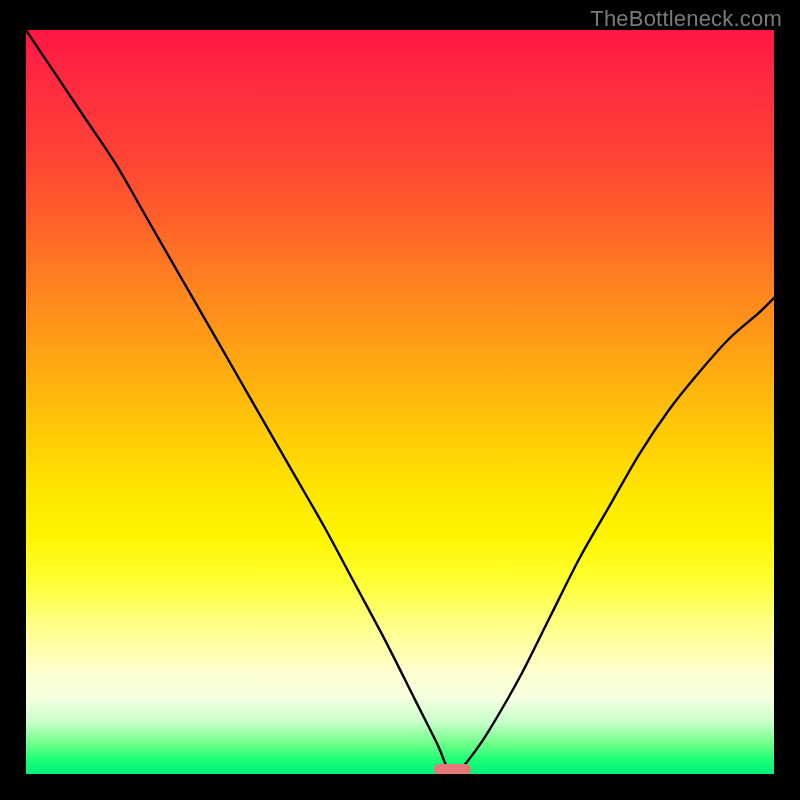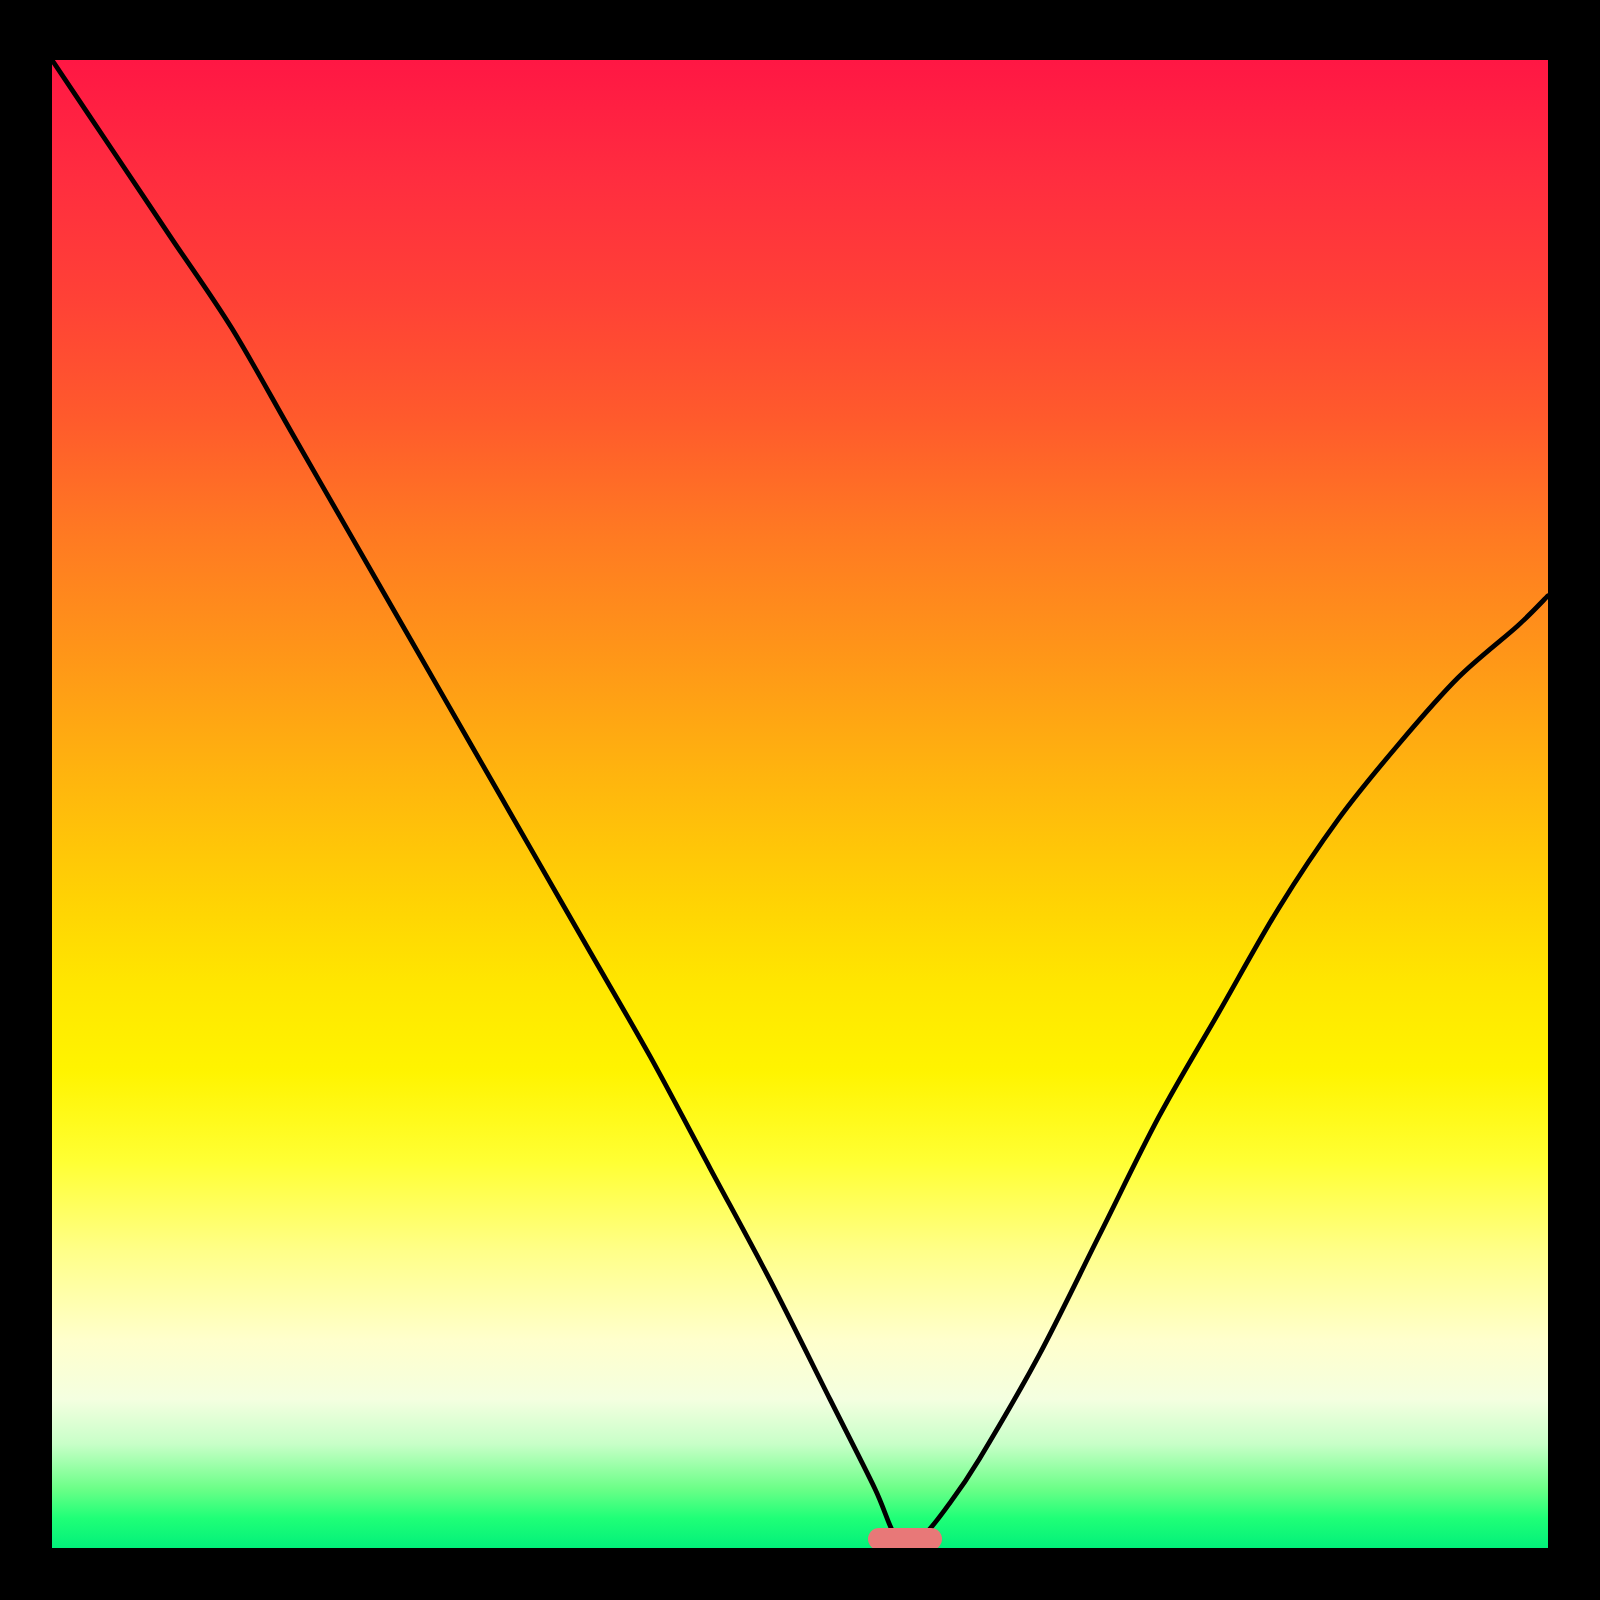--- a/index.html
+++ b/index.html
@@ -69,20 +69,21 @@
     position: absolute;
     background: #e87878;
     border-radius: 999px;
   }
 </style>
 </head>
 <body>
 
 <div class="chart-wrapper">
 
+  <div class="attribution">TheBottleneck.com</div>
 
   <div class="plot-area">
     <div class="gradient-bg"></div>
 
     <svg class="curve" viewBox="0 0 748 744" preserveAspectRatio="none">
       <path id="curve-path" fill="none" stroke="#000000" stroke-width="2.4" stroke-linecap="round" stroke-linejoin="round" d="M 0,0 C 4.7872,7.142399999999998 20.3456,30.35519999999999 29.92,44.639999999999986 C 39.4944,58.92479999999998 50.265600000000006,74.99519999999995 59.84,89.27999999999997 C 69.4144,103.56479999999999 80.1856,118.44480000000007 89.75999999999999,133.92000000000007 C 99.33439999999999,149.39520000000007 110.10560000000001,169.33440000000002 119.68,186 C 129.2544,202.66559999999998 140.0256,221.41439999999997 149.6,238.07999999999998 C 159.1744,254.7456 169.94559999999998,273.49440000000004 179.51999999999998,290.16 C 189.09439999999998,306.8256 199.86560000000003,325.57439999999997 209.44000000000003,342.23999999999995 C 219.01440000000002,358.90559999999994 229.78560000000002,377.6544 239.36,394.32 C 248.9344,410.9856 259.7056,429.7344 269.28,446.4 C 278.85439999999994,463.06559999999996 289.62559999999996,481.2192 299.2,498.48 C 308.7744,515.7408 319.54560000000004,536.424 329.12,554.28 C 338.6944,572.136 349.46559999999994,591.6288000000001 359.03999999999996,610.08 C 368.6144,628.5312 380.5824,652.9344 388.96000000000004,669.6 C 397.33760000000007,686.2656000000001 406.0144,703.05024 411.40000000000003,714.24 C 416.78560000000004,725.42976 419.02959999999996,735.4886399999999 422.61999999999995,739.536 C 426.21039999999994,743.58336 429.65119999999996,742.3929599999999 433.84,739.536 C 438.0288,736.67904 444.0128,728.1081599999999 448.8,721.68 C 453.5872,715.25184 456.5792,711.264 463.76,699.36 C 470.94079999999997,687.456 484.1056,665.136 493.68,647.28 C 503.25440000000003,629.424 514.0256,606.8063999999999 523.6,587.76 C 533.1744,568.7136 543.9456,546.096 553.52,528.24 C 563.0944,510.384 573.8656000000001,492.8256 583.44,476.16 C 593.0144,459.49440000000004 603.7856,439.5552 613.36,424.08 C 622.9344,408.60479999999995 633.7056,392.5344 643.28,379.44 C 652.8543999999999,366.3456 663.6256000000001,353.54879999999997 673.2,342.23999999999995 C 682.7744,330.93119999999993 693.5456,318.2832 703.12,308.76000000000005 C 712.6944,299.2368000000001 725.8592,289.26720000000006 733.04,282.72 C 740.2207999999999,276.1728 745.6064,270.2208 748,267.84"></path>
     </svg>
 
     <div id="marker" class="marker" style="left: 407.66px; width: 37.4px; top: 734.036px; height: 11px; background: rgb(232, 120, 120);"></div>
   </div>

